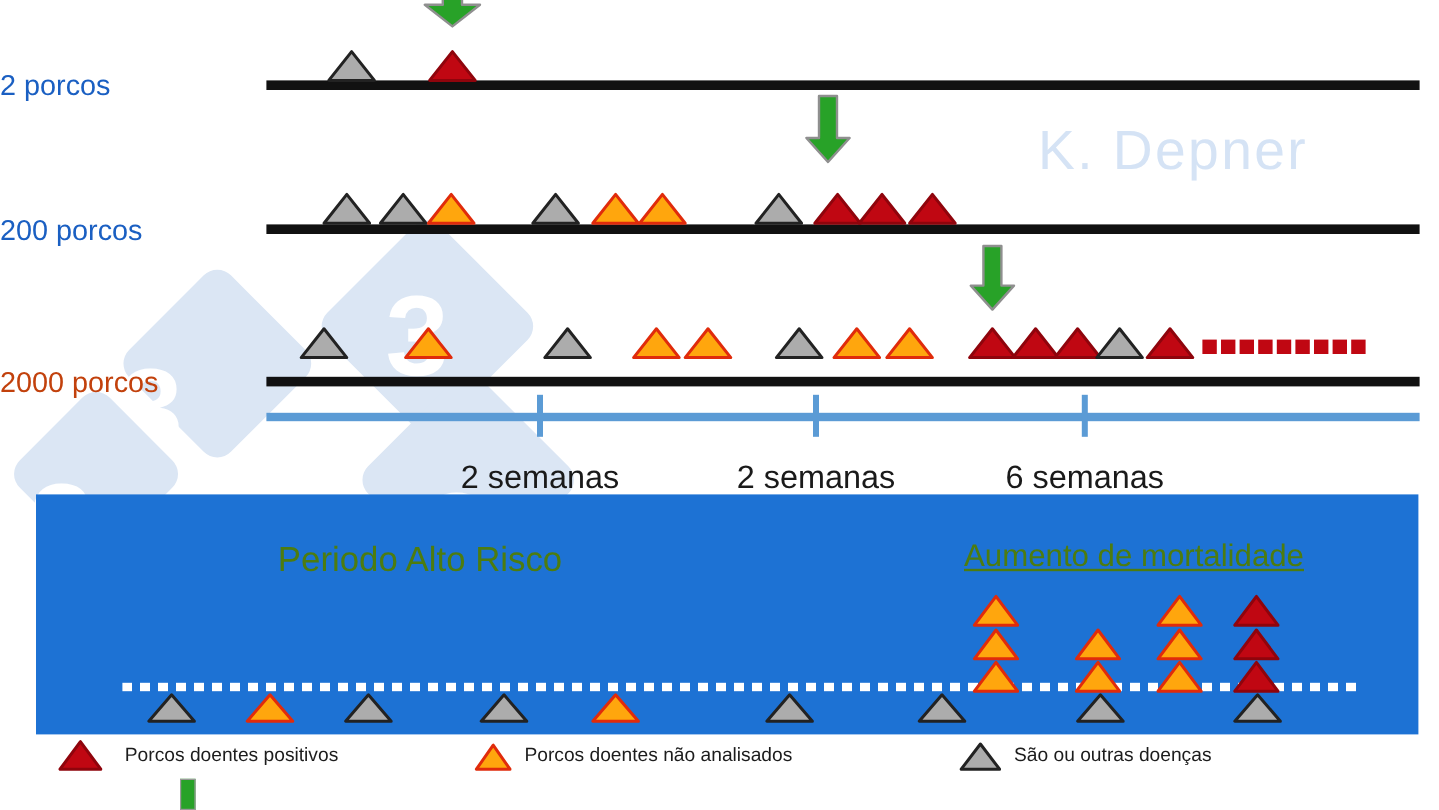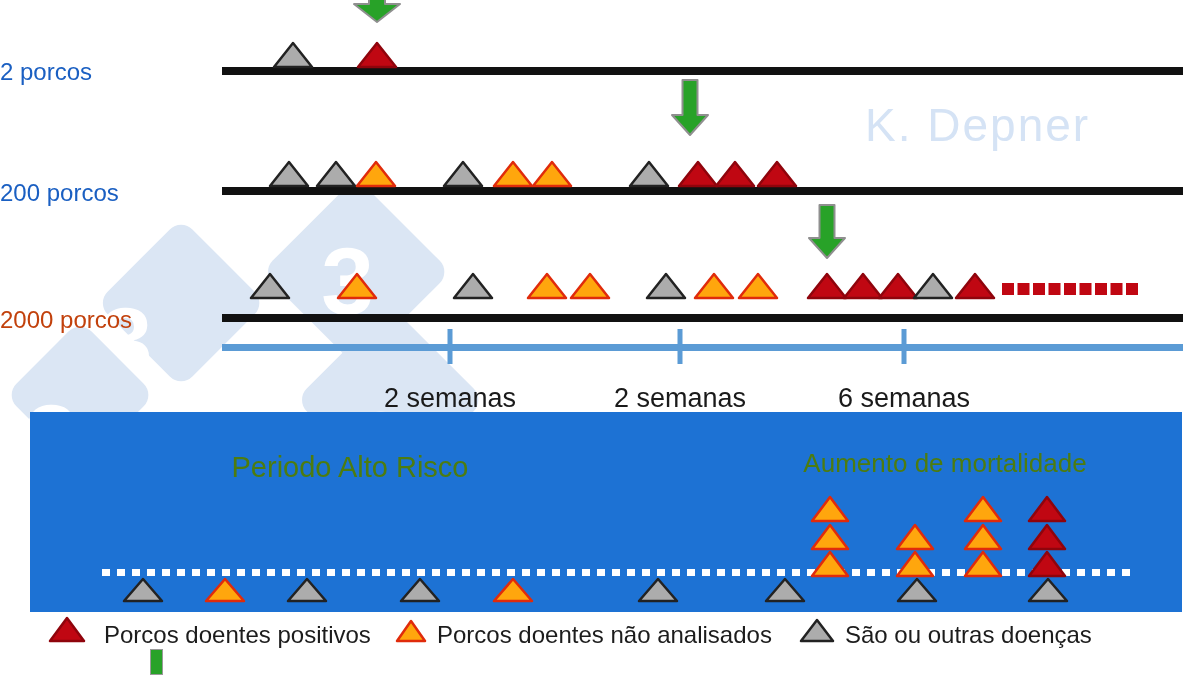--- a/index.html
+++ b/index.html
@@ -16,21 +16,21 @@
   .txt{position:absolute;z-index:3;white-space:nowrap;}
   .row-label{width:192px;font-size:24px;}
   .tick-label{font-size:27px;color:#1a1a1a;transform:translateX(-50%);}
   .box-title{color:#4d7c0f;transform:translateX(-50%);}
   
   .risk-box{position:absolute;z-index:1;}
   .dotted-line{position:absolute;z-index:1;
      background:repeating-linear-gradient(90deg,#ffffff 0 8px,rgba(0,0,0,0) 8px 15px);}
   
   #overlay{position:absolute;left:0;top:0;z-index:2;}
-  .legend-text{font-size:24px;color:#1c1c1c;}
+  .legend-text{font-size:16px;color:#1c1c1c;}
   .green-rect{position:absolute;z-index:3;border:1px solid #999999;box-sizing:border-box;}
 </style>
 </head>
 <body>
 
 <div class="canvas">
 
   <div class="wm-layer">
     <div class="diamond" id="dm0" style="height: 120.208px; width: 120.208px; left: 120.896px; top: 242.896px; background: rgb(219, 230, 244);">
         <span style="left: -12px; top: 66px;">3</span>
@@ -122,20 +122,20 @@
 
   <div class="txt row-label" style="left: 0px; top: 58px; color: rgb(26, 95, 194);">2 porcos</div>
   <div class="txt row-label" style="left: 0px; top: 179px; color: rgb(26, 95, 194);">200 porcos</div>
   <div class="txt row-label" style="left: 0px; top: 306px; color: #c2410c;">2000 porcos</div>
 
   <div class="txt tick-label" style="left:450px;top:383px;">2 semanas</div>
   <div class="txt tick-label" style="left:680px;top:383px;">2 semanas</div>
   <div class="txt tick-label" style="left:904px;top:383px;">6 semanas</div>
 
   <div class="txt box-title" style="left:350px;top:451px;font-size:29px;">Periodo Alto Risco</div>
-  <div class="txt box-title" style="left:945px;top:448px;font-size:26px;">Aumento de mortalidade</div>
+  <div class="txt box-title" style="left:945px;top:448px;font-size:26px;text-decoration:underline;">Aumento de mortalidade</div>
 
   <div class="txt legend-text" style="left:104px;top:621px;">Porcos doentes positivos</div>
   <div class="txt legend-text" style="left:437px;top:621px;">Porcos doentes não analisados</div>
   <div class="txt legend-text" style="left:845px;top:621px;">São ou outras doenças</div>
   <div class="green-rect" id="green-rect" style="left: 150px; top: 649px; width: 13px; height: 26px; background: rgb(40, 162, 40);"></div>
 
 </div>
 
 </body></html>

